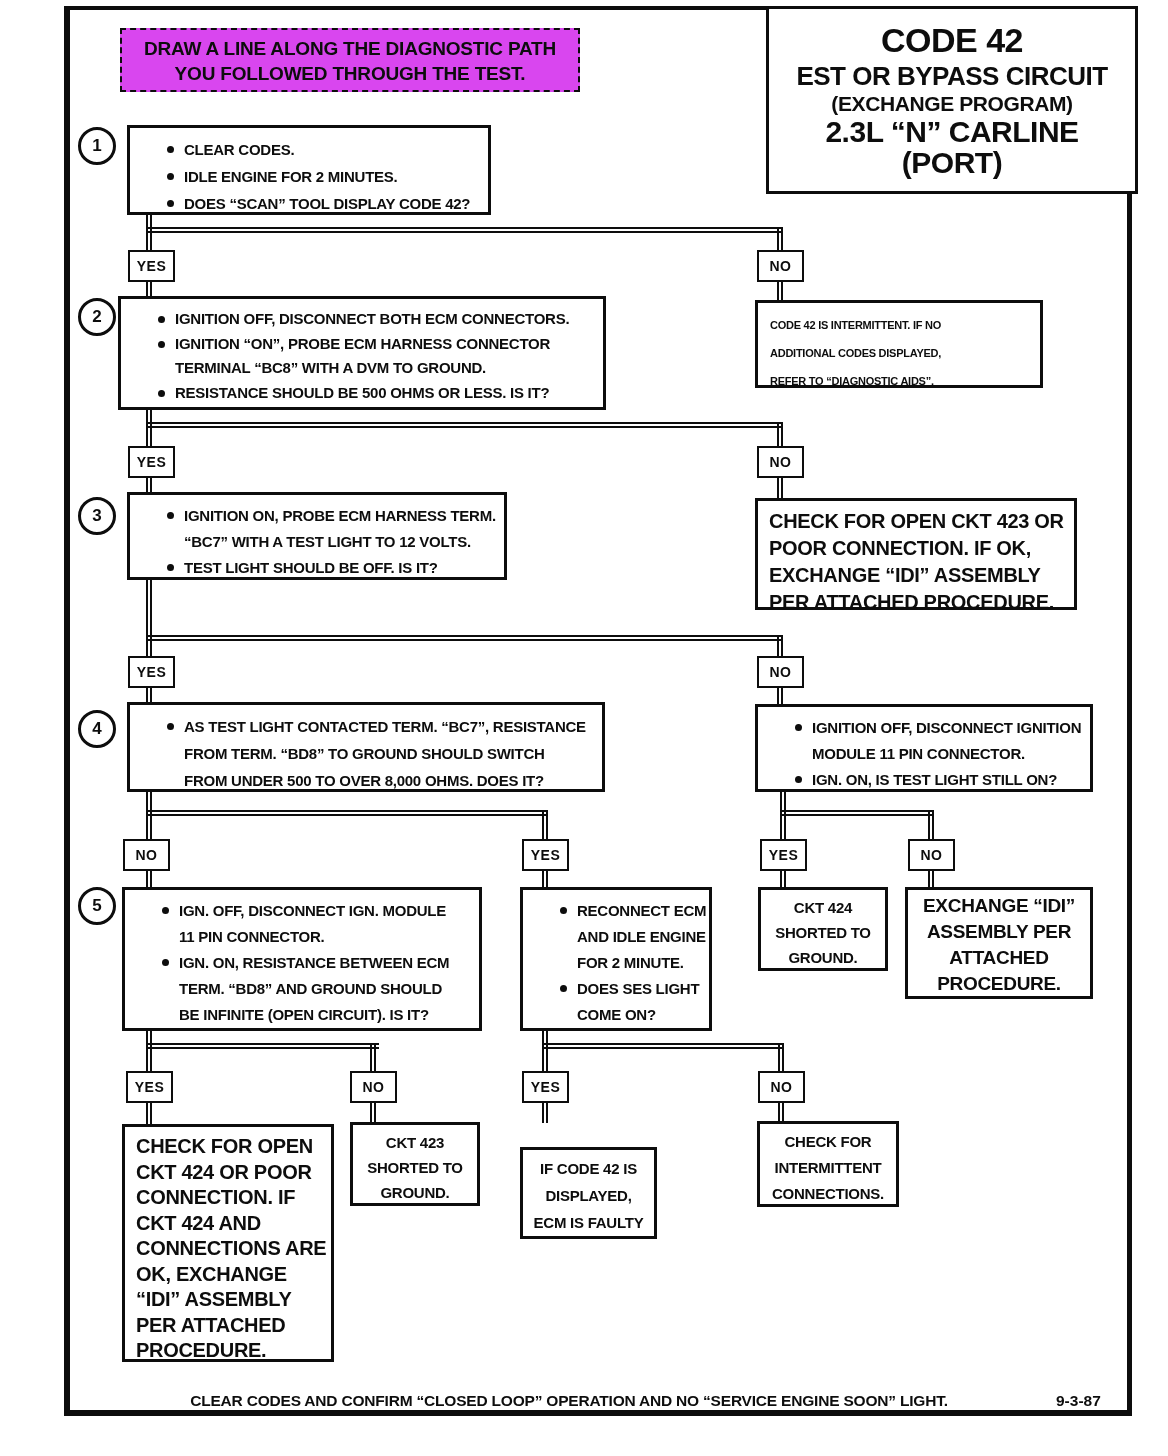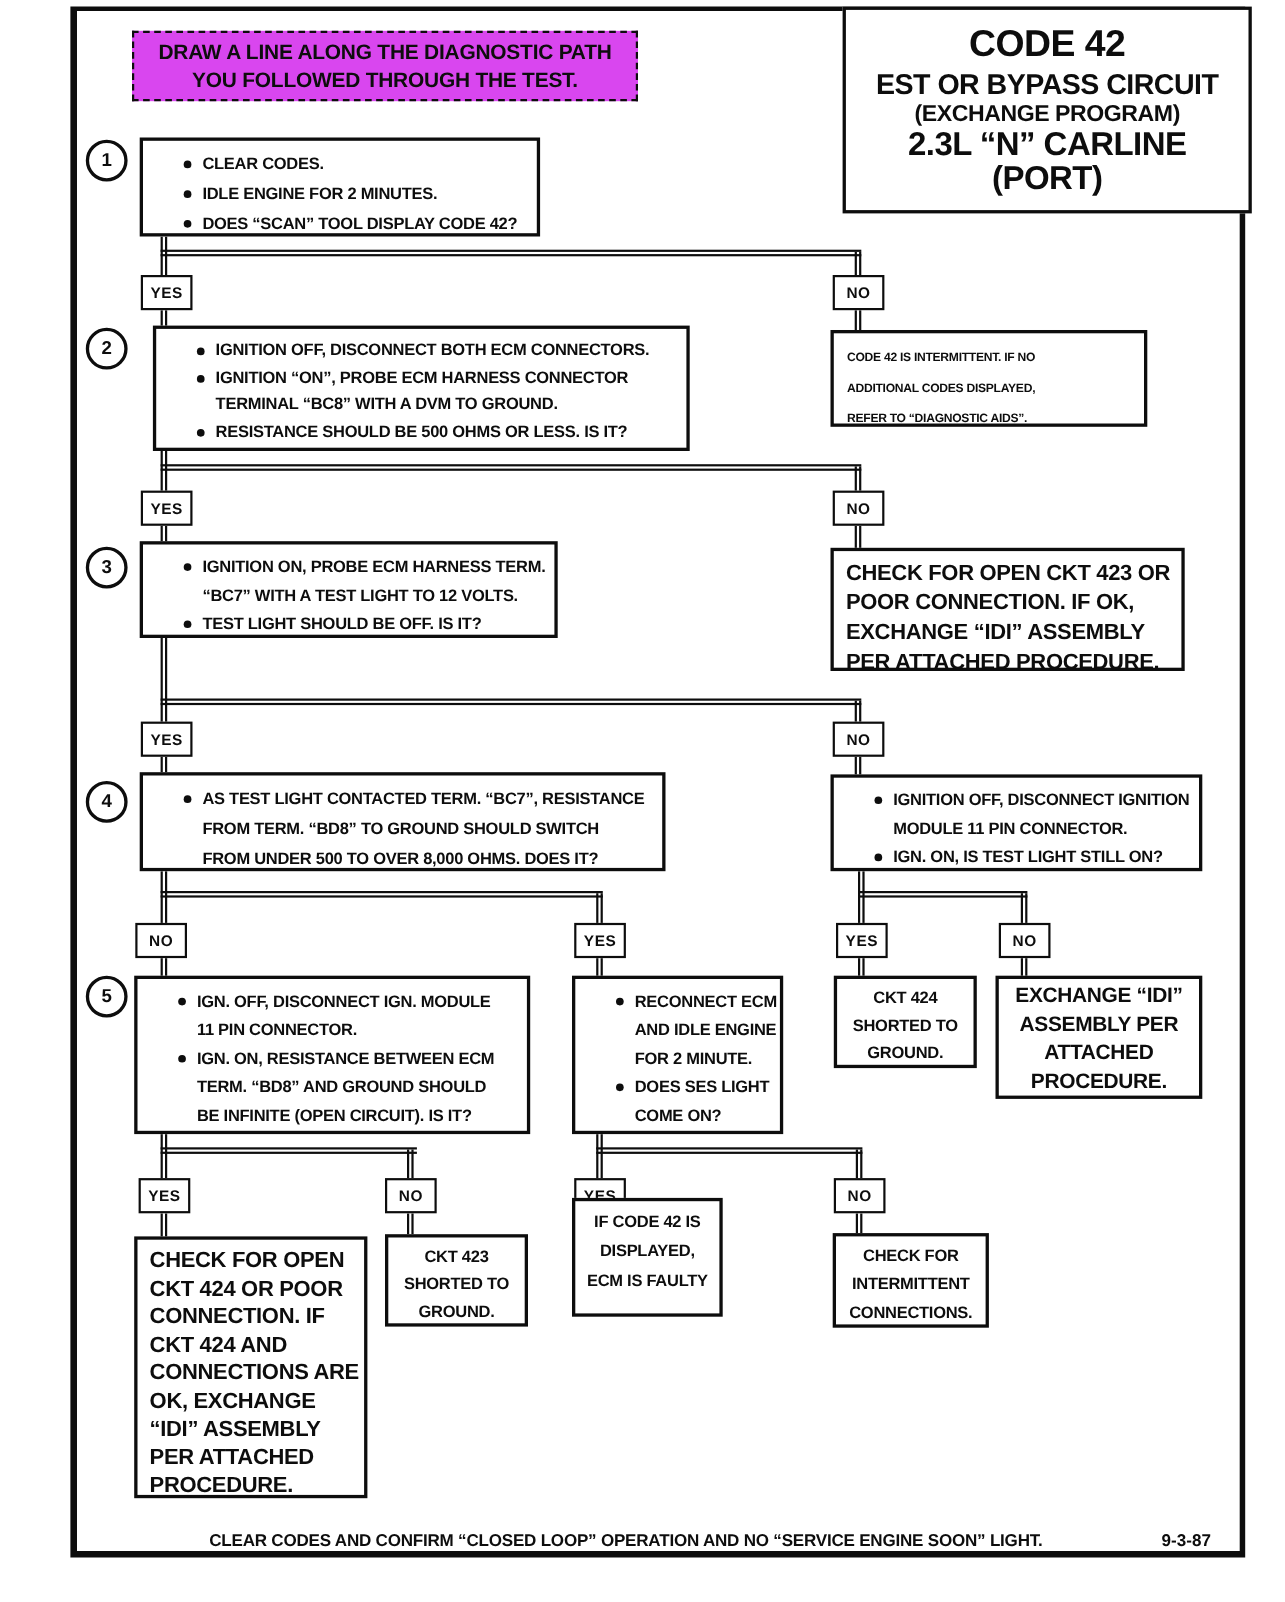--- a/index.html
+++ b/index.html
@@ -142,21 +142,21 @@
       </div>
   </div>
 
   <div class="sbox" style="left:128px;top:250px">
       <span>YES</span>
     </div>
   <div class="sbox" style="left:757px;top:250px">
       <span>NO</span>
     </div>
 
-  <div class="box pad fs15 lh25" style="left:139px;top:296px;width:488px;height:114px">
+  <div class="box pad fs15 lh25" style="left:118px;top:296px;width:488px;height:114px">
     <div class="row">
         <span class="dotcell">
           <span class="dot"></span>
         </span>
         <span class="t">IGNITION OFF, DISCONNECT BOTH ECM CONNECTORS.</span>
       </div>
     <div class="row">
         <span class="dotcell">
           <span class="dot"></span>
         </span>
@@ -360,21 +360,21 @@
     <div>PER ATTACHED</div>
     <div>PROCEDURE.</div>
   </div>
 
   <div class="box ctr" style="left:350px;top:1122px;width:130px;height:84px">
     <div>CKT 423</div>
     <div>SHORTED TO</div>
     <div>GROUND.</div>
   </div>
 
-  <div class="box ctr" style="left:520px;top:1089px;width:137px;height:108px;line-height:27px">
+  <div class="box ctr" style="left:520px;top:1147px;width:137px;height:92px;line-height:27px">
     <div>IF CODE 42 IS</div>
     <div>DISPLAYED,</div>
     <div>ECM IS FAULTY</div>
   </div>
 
   <div class="box ctr" style="left:757px;top:1121px;width:142px;height:86px;line-height:26px">
     <div>CHECK FOR</div>
     <div>INTERMITTENT</div>
     <div>CONNECTIONS.</div>
   </div>

